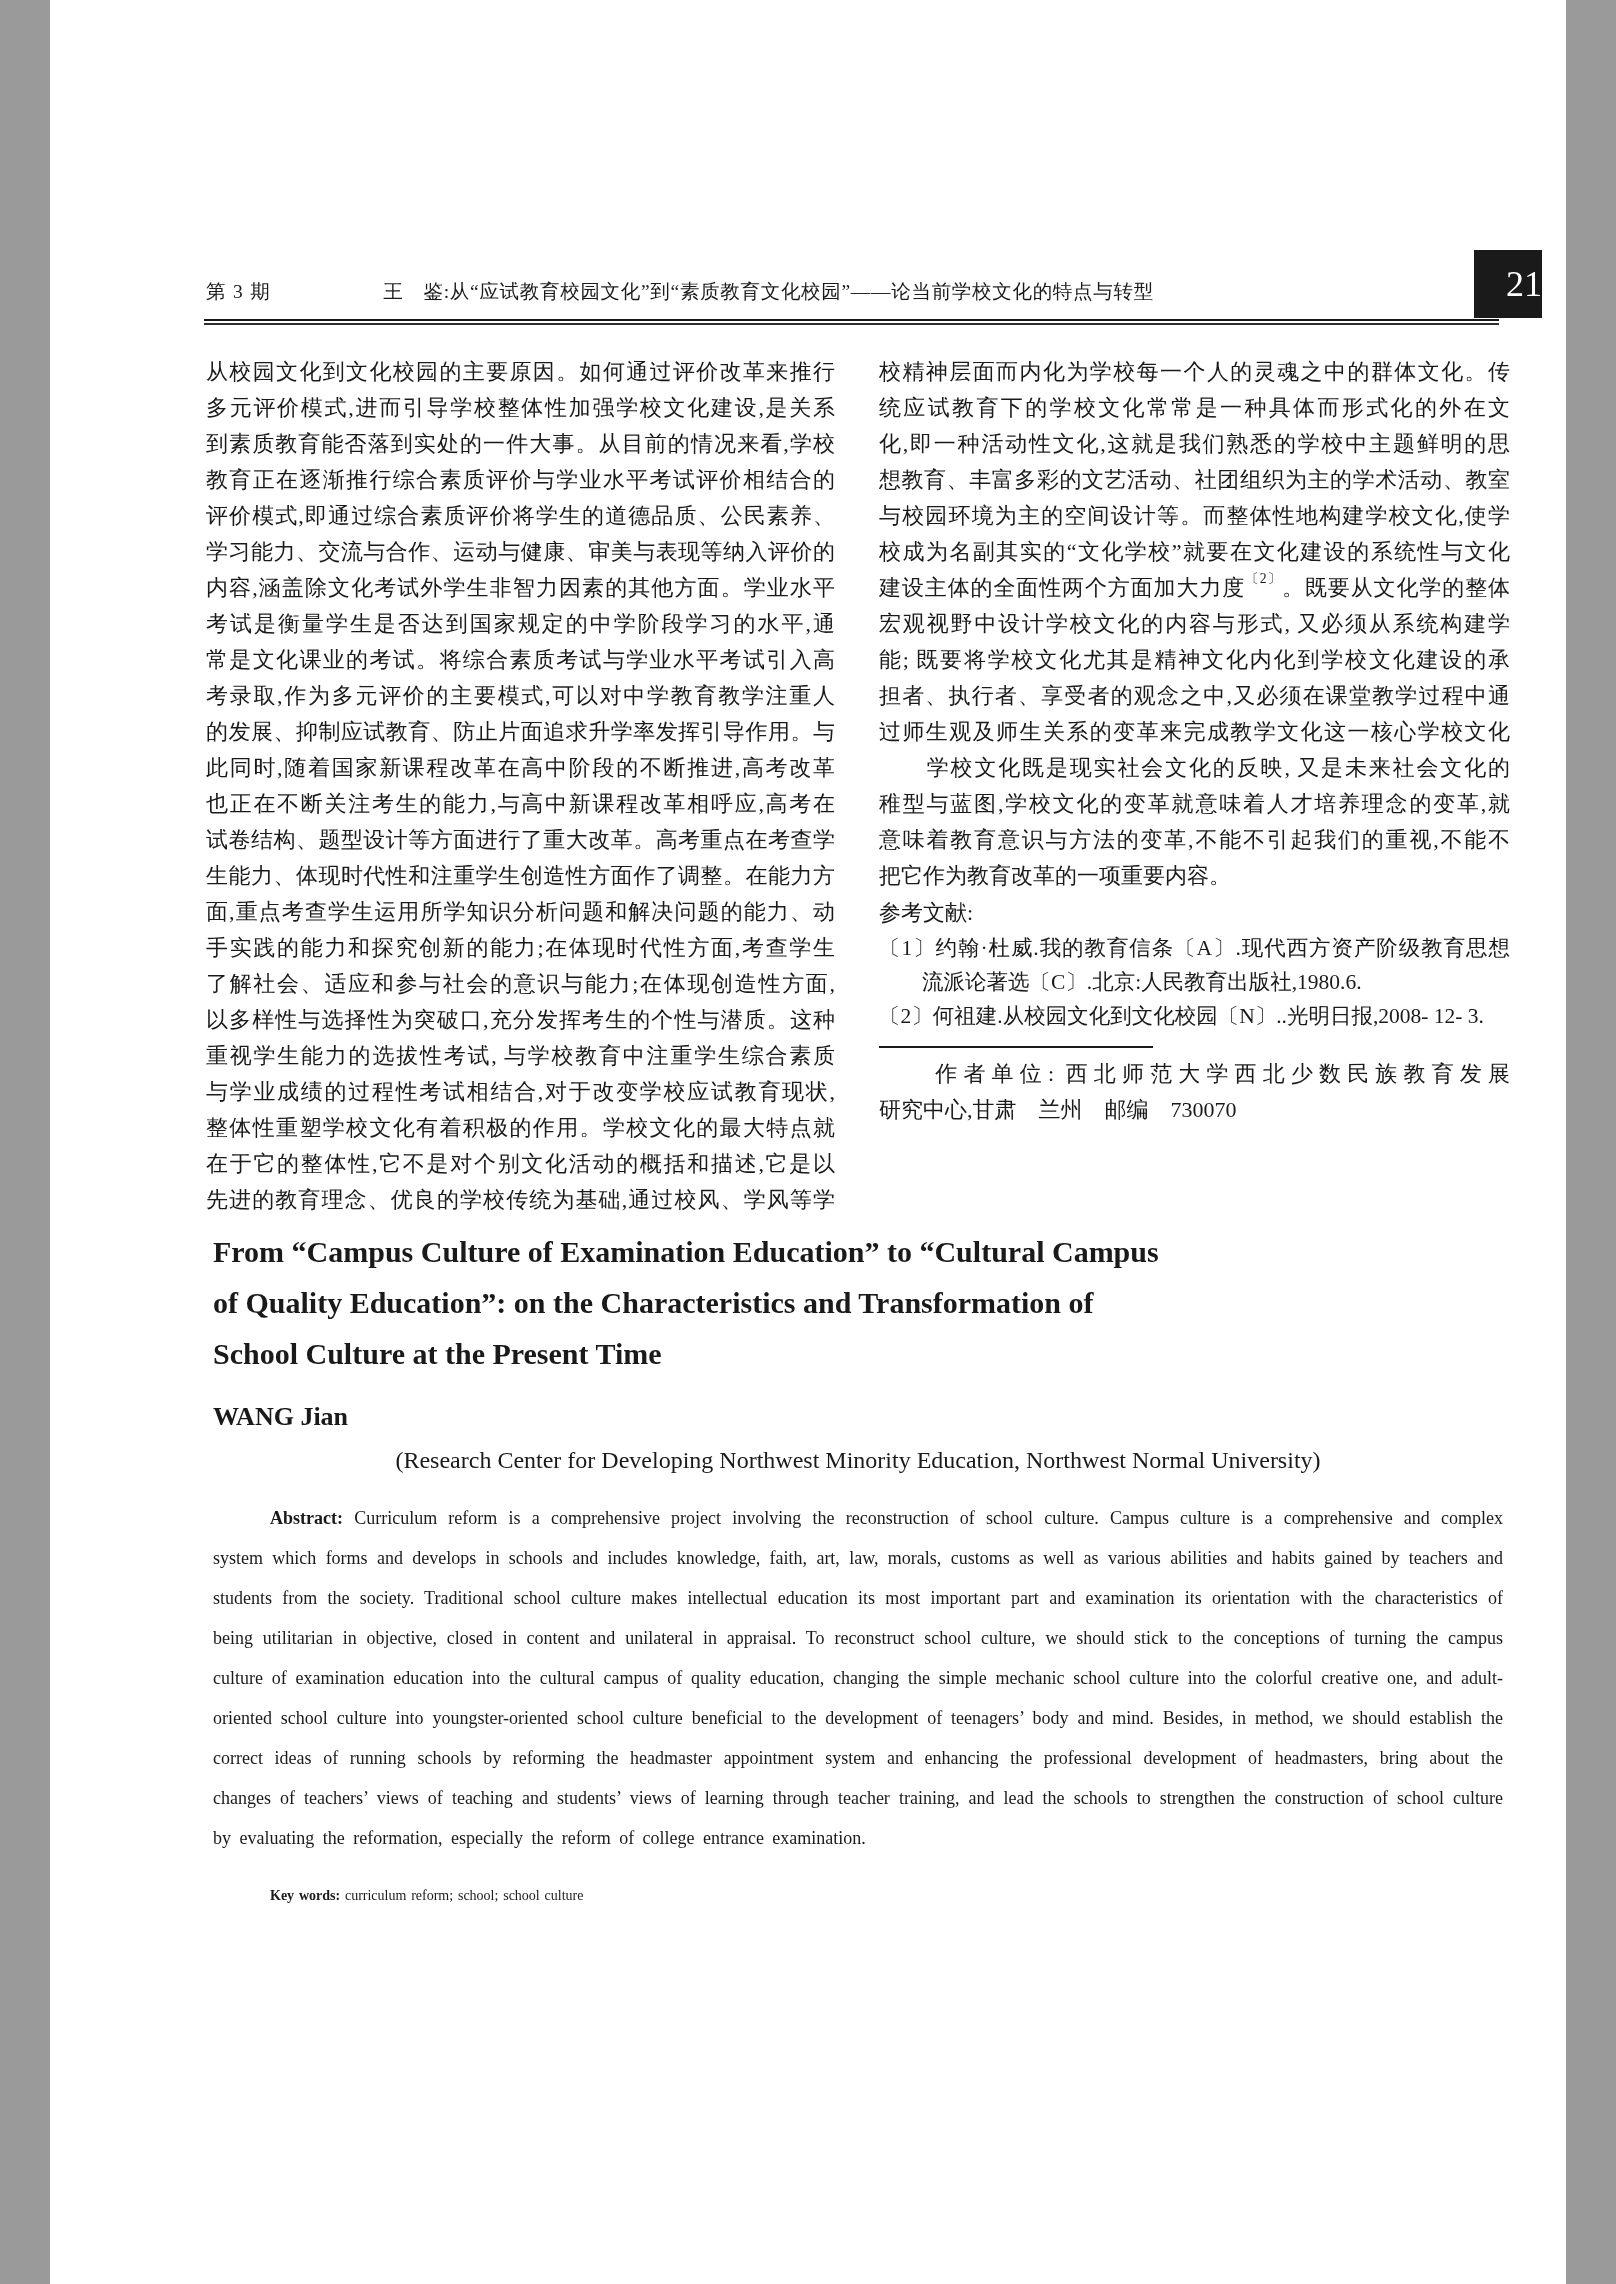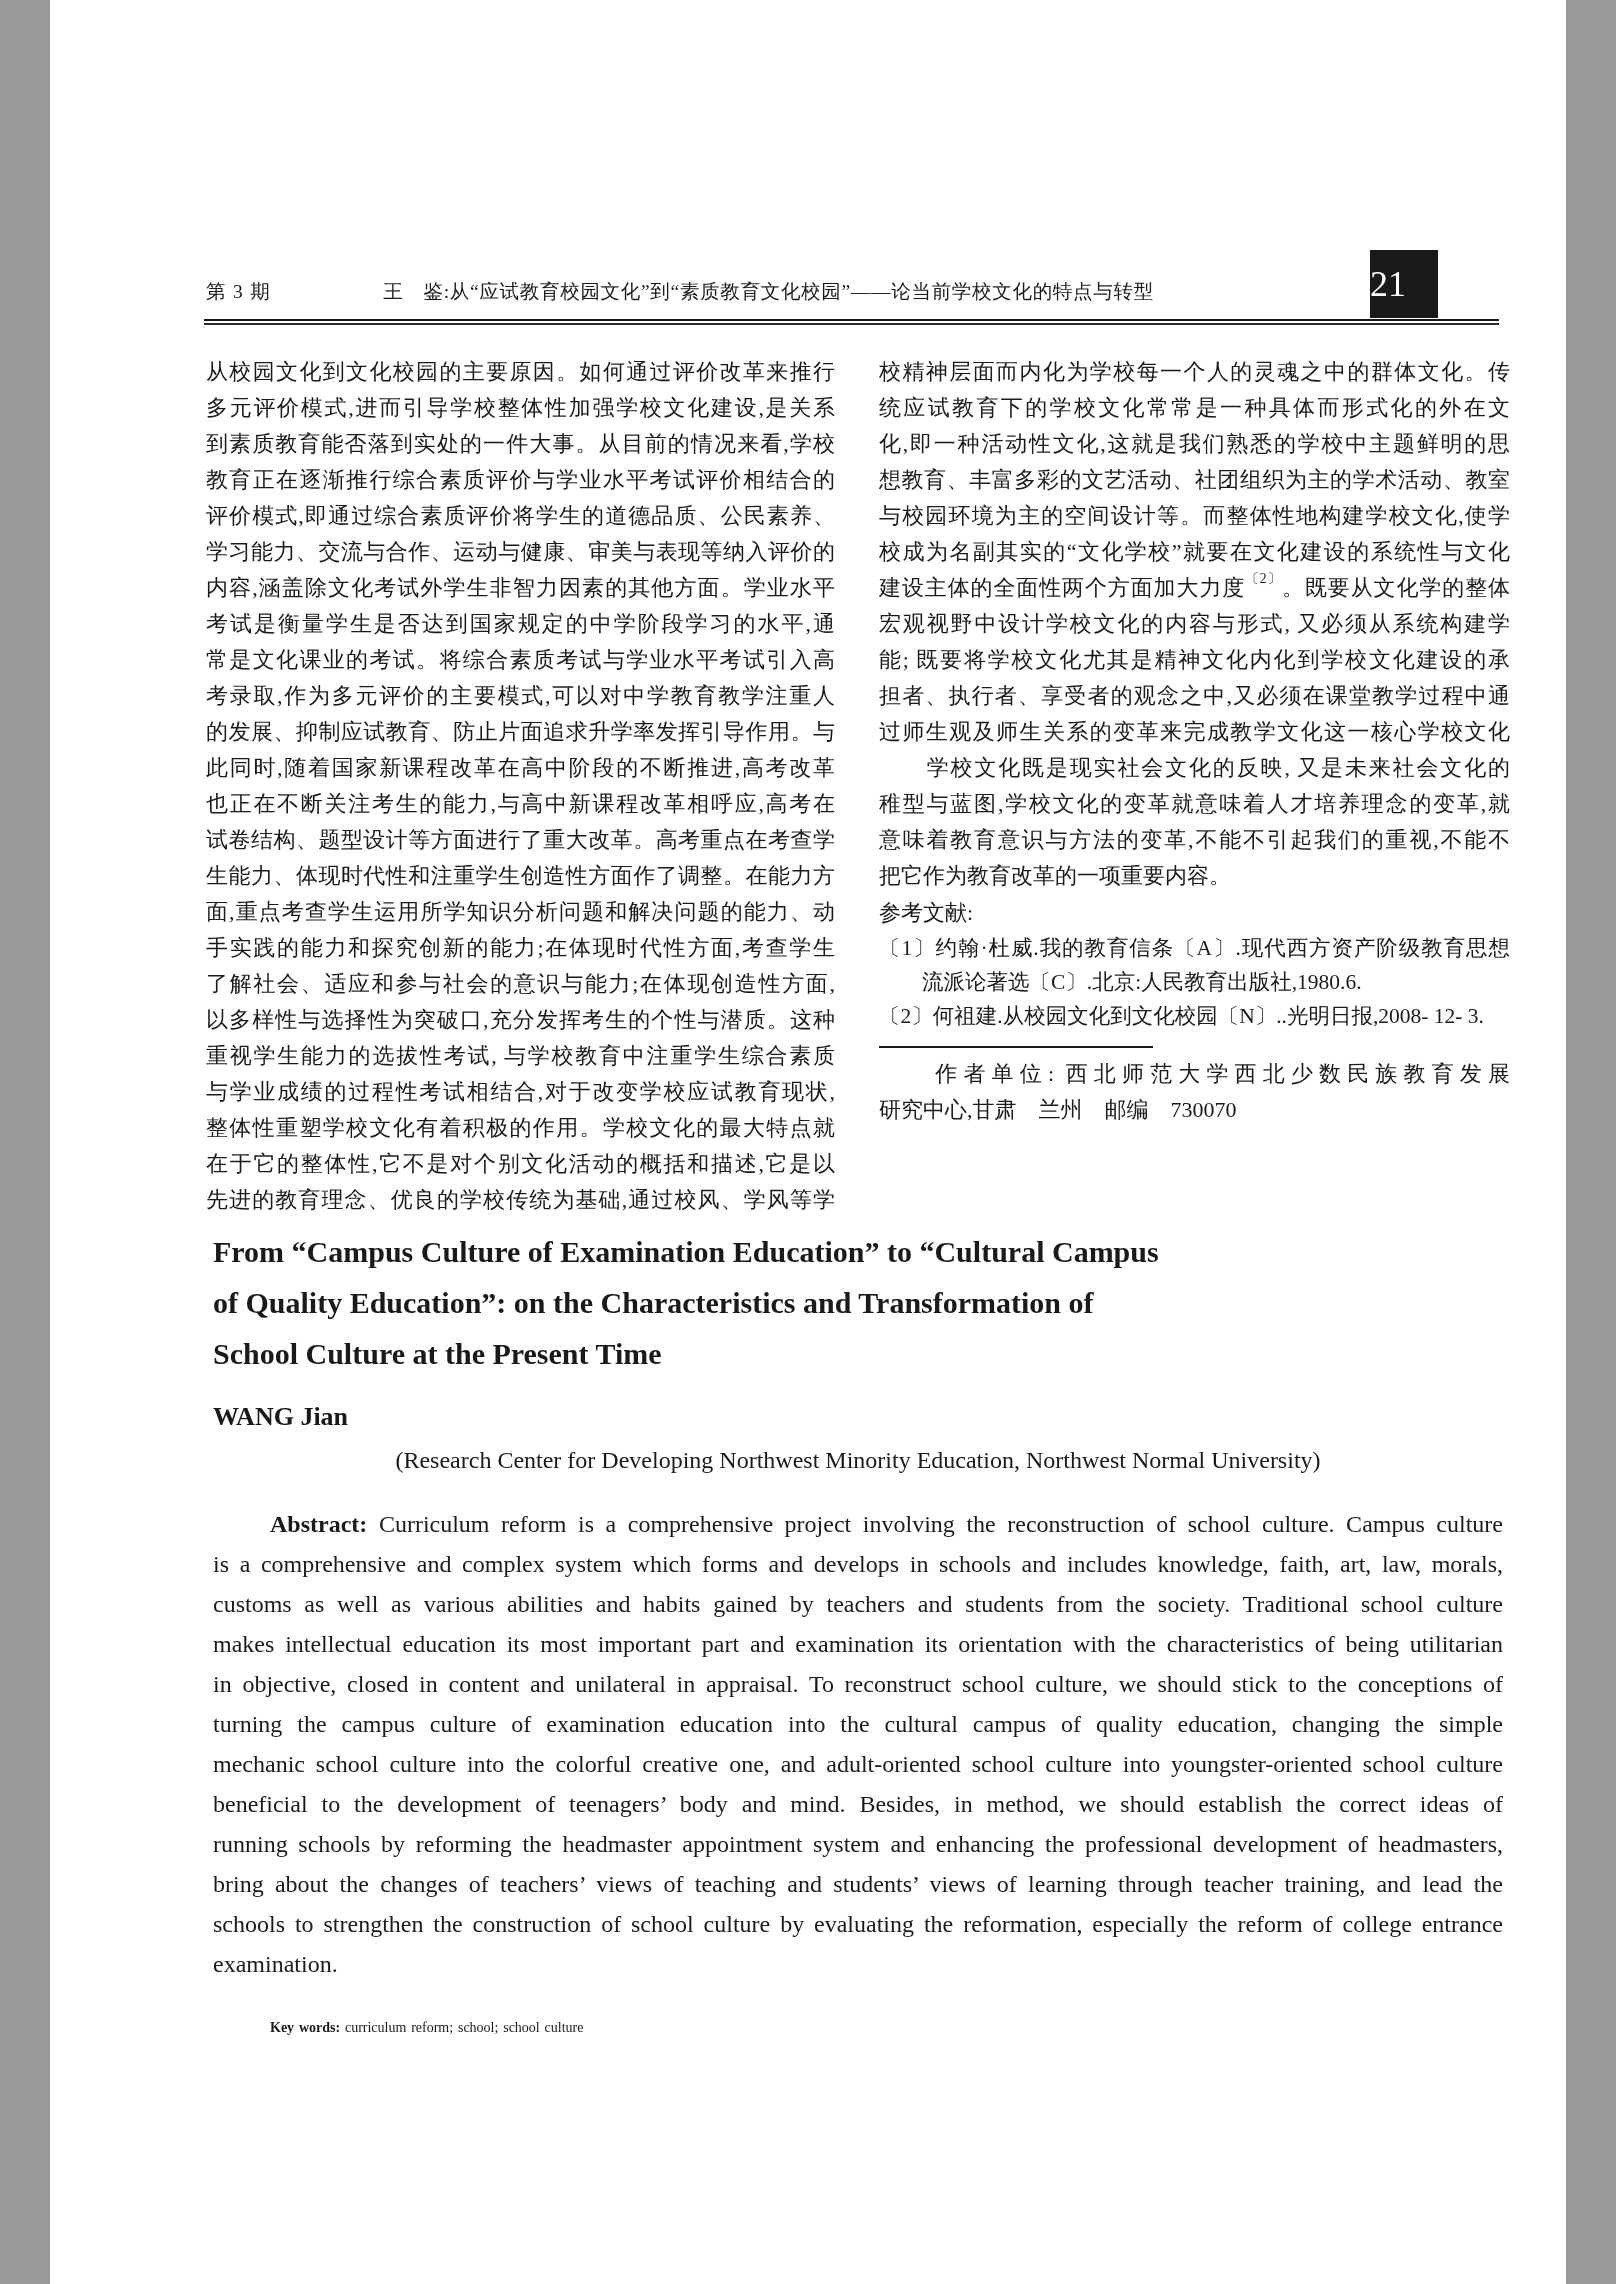--- a/index.html
+++ b/index.html
@@ -16,22 +16,22 @@
   .issue{
     position:absolute;left:156px;top:279px;
     font-size:19.5px;line-height:26px;letter-spacing:1.3px;
   }
   .running-title{
     position:absolute;left:182px;right:261px;top:279px;
     font-size:19.5px;line-height:26px;text-align:center;letter-spacing:0.7px;
     white-space:nowrap;overflow:hidden;
   }
   .page-box{
-    position:absolute;left:1320px;top:250px;width:68px;height:68px;
-    display:flex;align-items:center;justify-content:flex-start;
+    position:absolute;left:1424px;top:250px;width:68px;height:68px;
+    display:flex;align-items:center;justify-content:flex-end;
   }
   .page-box span{font-size:36px;line-height:1;}
   .header-rule{
     position:absolute;left:154px;top:319px;width:1295px;height:2px;
     border-top:2px solid #171717;border-bottom:2px solid #2e2e2e;
   }
   
   .col{position:absolute;top:354px;}
   .col-left{left:156px;width:629px;}
   .col-right{left:829px;width:631px;font-family:Liberation Serif, serif;}
@@ -50,21 +50,21 @@
   }
   
   .en-section{position:absolute;left:163px;top:1226px;width:1290px;}
   .en-title-line{
     font-size:30px;line-height:51px;font-weight:bold;
     text-align:left;white-space:nowrap;overflow:hidden;
   }
   .en-author{font-size:26px;line-height:42px;font-weight:bold;text-align:left;margin-top:17px;}
   .en-affil{font-size:24px;line-height:39px;text-align:center;margin-top:3px;}
   .abstract{
-    font-size:24px;line-height:40px;
+    font-size:18px;line-height:40px;
     text-align:justify;text-indent:57px;word-spacing:3.9px;
   }
   .keywords{font-size:14px;line-height:40px;text-indent:57px;word-spacing:1.3px;}
   .b{font-weight:bold;}
 </style>
 </head>
 <body>
 
 <div class="page" style="color: rgb(26, 26, 26);">
 

